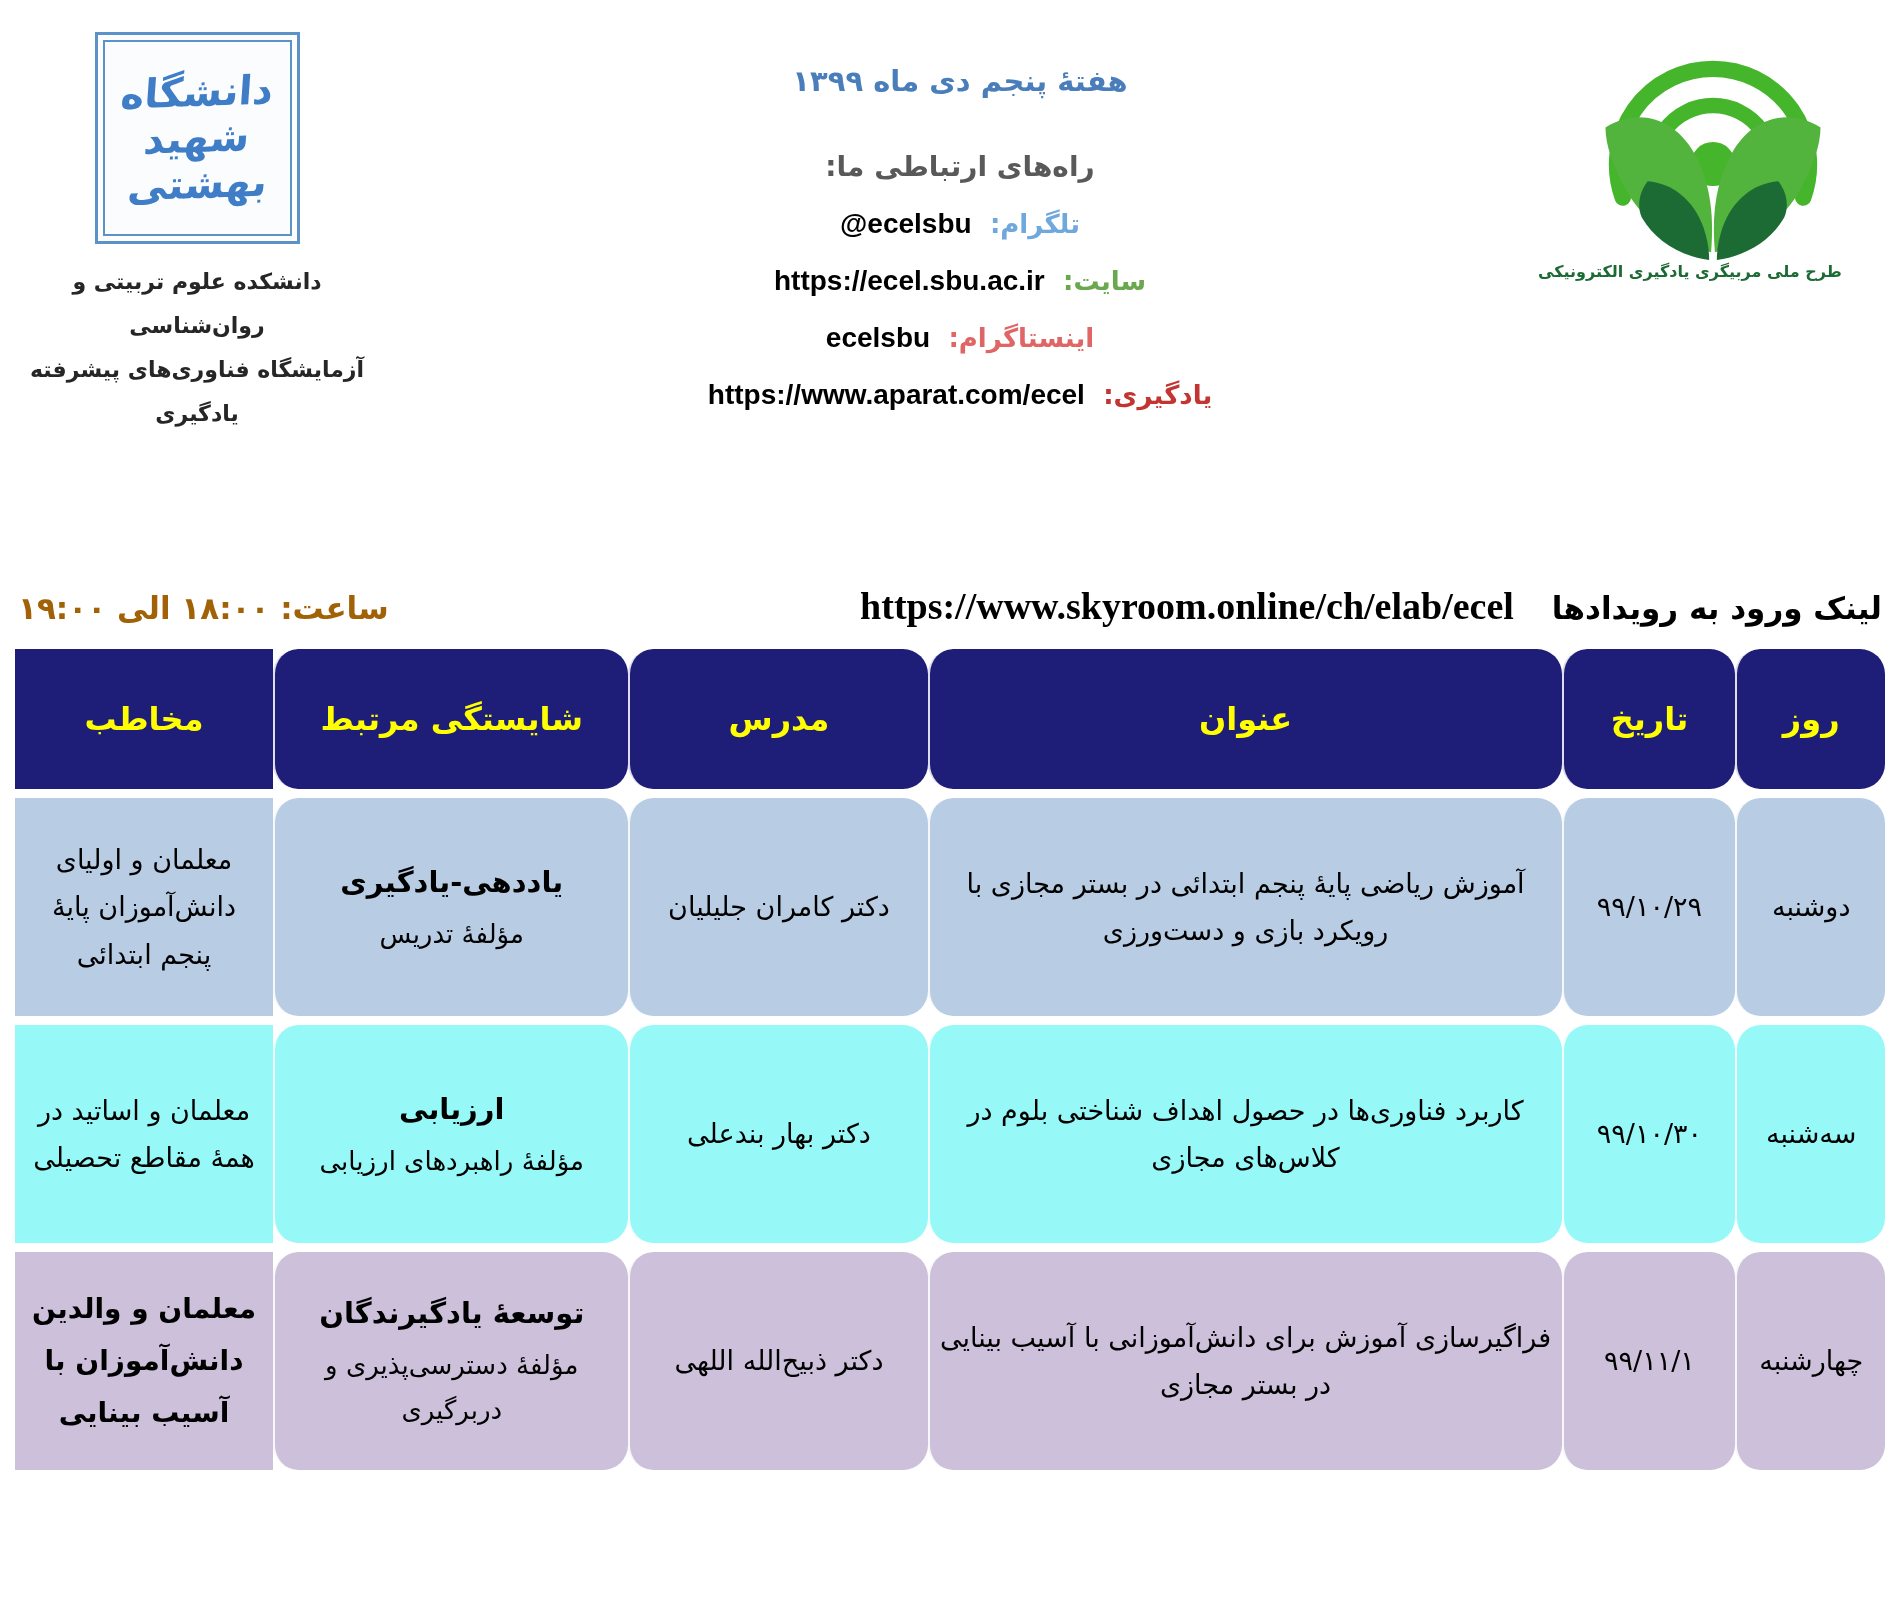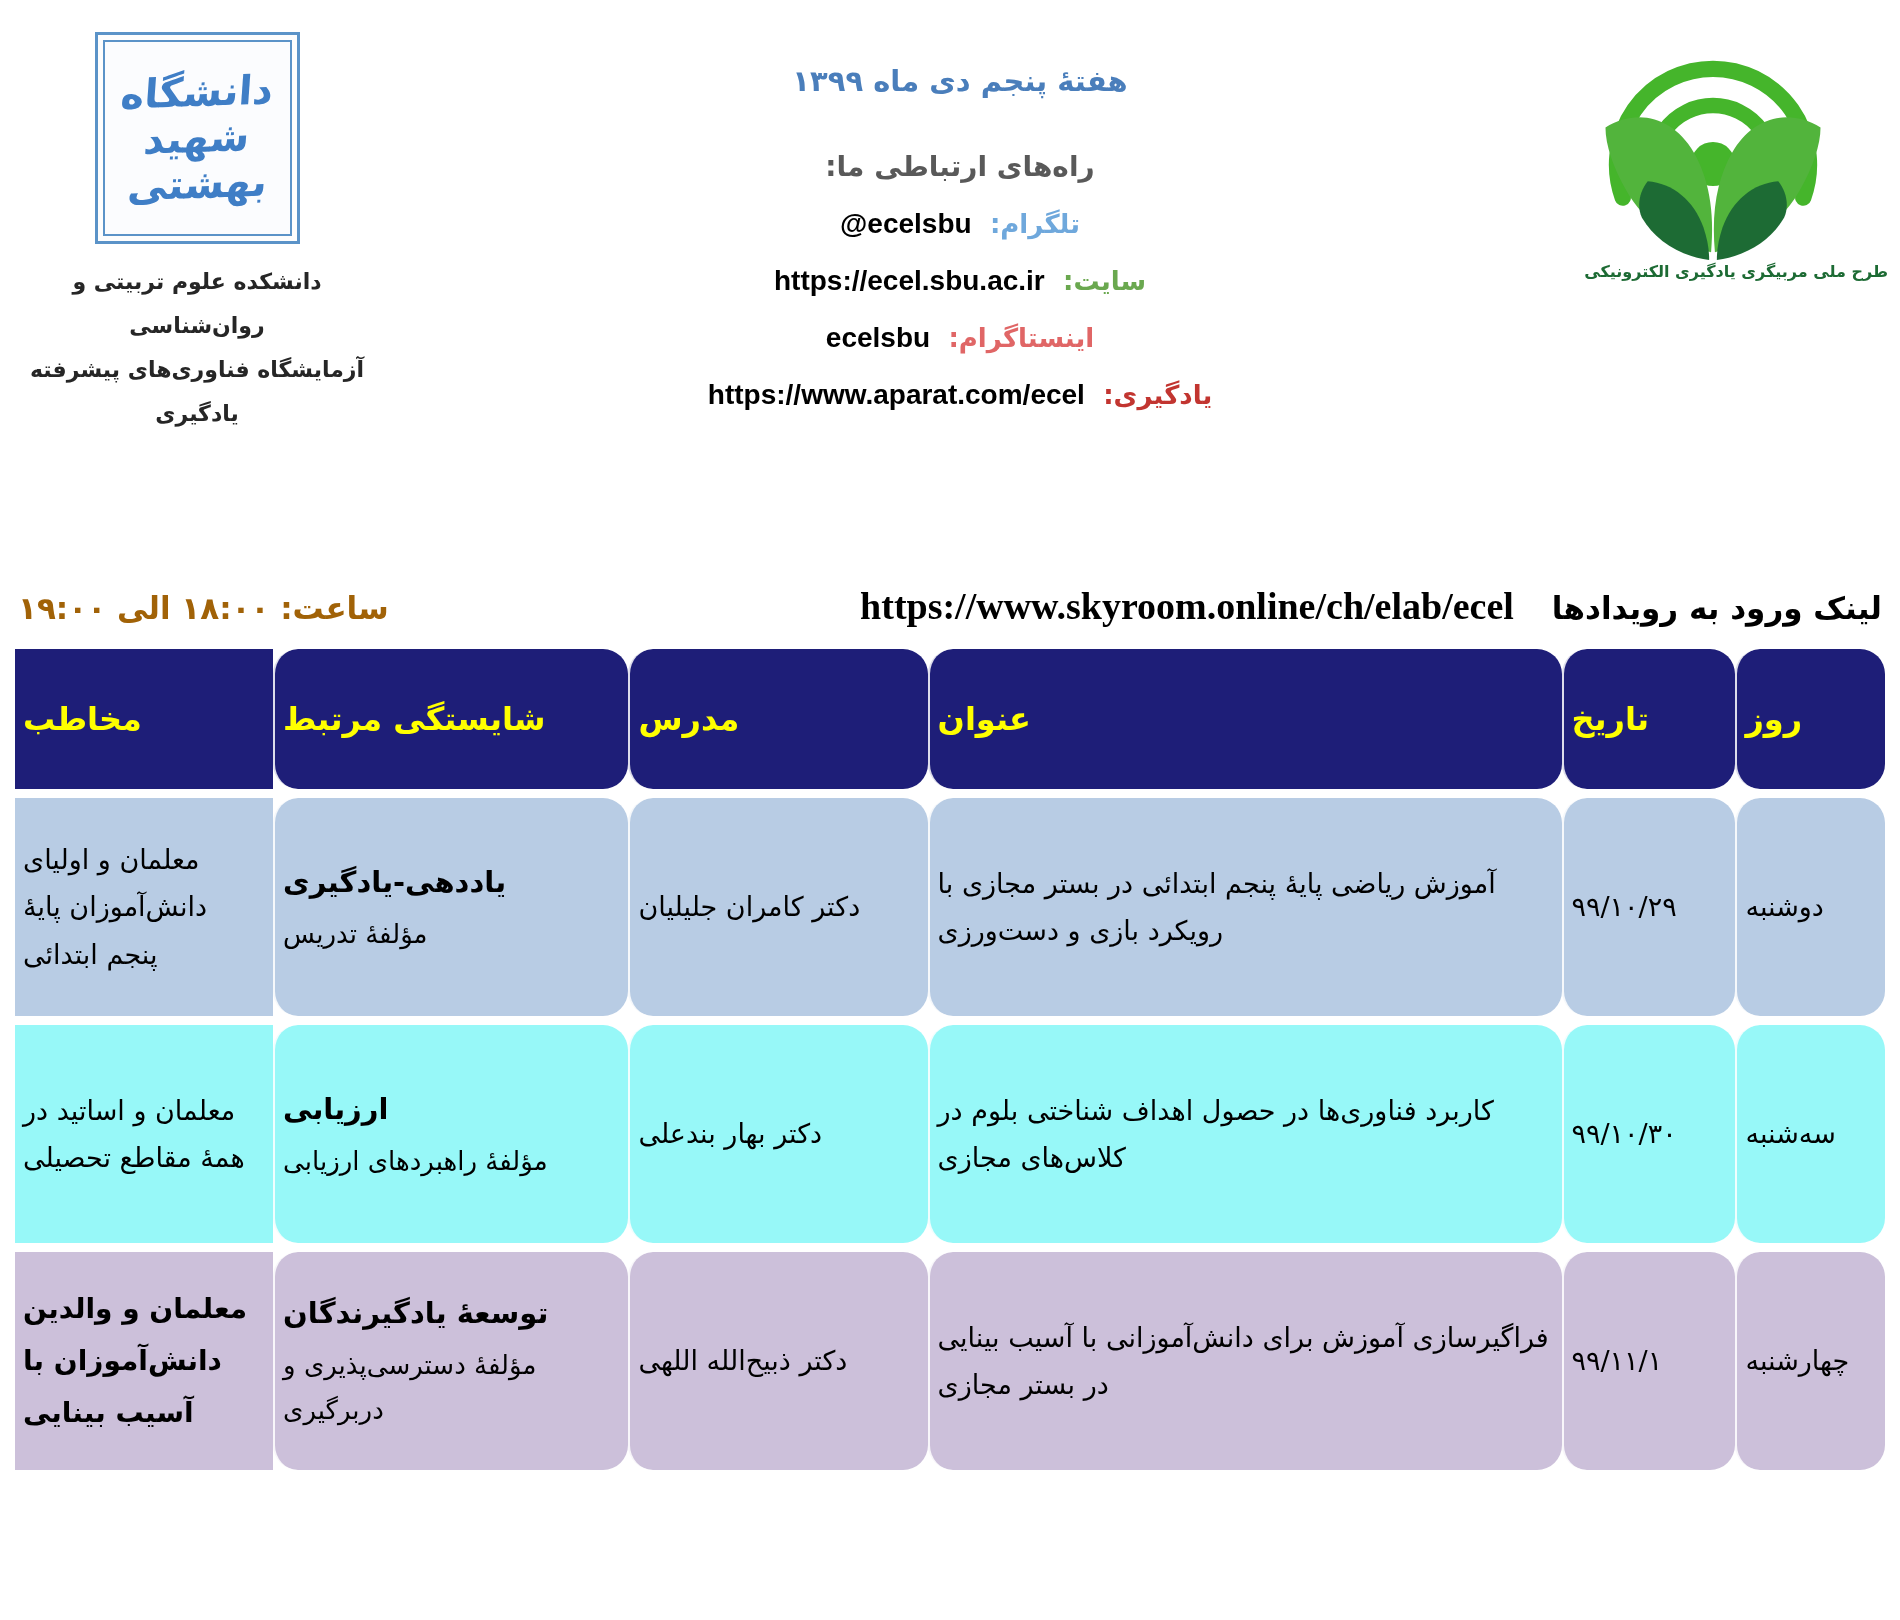--- a/index.html
+++ b/index.html
@@ -40,21 +40,21 @@
   .contact-line { margin-top: 25px; font-size: 26px; }
   .c-label { font-weight: bold; }
   .c-value { font-weight: bold; color: #000; font-family: "Liberation Sans", sans-serif;
              font-size: 28px; unicode-bidi: embed; margin-right: 10px; }
   .lbl-telegram  { color: #6fa8dc; }
   .lbl-instagram { color: #e06666; }
   .lbl-site      { color: #6aa84f; }
   .lbl-aparat    { color: #c23530; }
 
   
-  .org-block { direction: rtl; text-align: right; padding-top: 6px; }
+  .org-block { direction: rtl; text-align: left; padding-top: 6px; }
   .org-logo { width: 250px; height: 240px; margin: 0 auto; display: block; }
   .org-caption { color: #1d6b34; font-size: 16px; font-weight: bold; letter-spacing: -1px;
                  margin-top: 2px; white-space: nowrap; }
 
   
   .event-row {
     margin-top: 148px; padding: 0 18px;
     display: flex; justify-content: space-between; align-items: baseline;
   }
   .event-link-group { display: flex; align-items: baseline; gap: 38px; }
@@ -64,21 +64,21 @@
     color: #000; unicode-bidi: embed;
   }
   .event-time { font-size: 31px; font-weight: bold; color: #a16207; }
 
   
   table.schedule {
     width: 1870px; margin: 12px auto 0 auto;
     border-collapse: separate; border-spacing: 0 9px; table-layout: fixed;
   }
   .schedule th, .schedule td {
-    text-align: left; vertical-align: middle; padding: 14px 8px;
+    text-align: center; vertical-align: middle; padding: 14px 8px;
   }
   .schedule th:not(:last-child), .schedule td:not(:last-child) {
     border-left: 2px solid rgba(255,255,255,0.85);
     border-radius: 25px;
   }
   .schedule thead th {
     background: #1e1e78; color: #ffff00; font-size: 32px; font-weight: bold; height: 140px;
   }
   .row-1 td { background: #b8cce4; }
   .row-2 td { background: #97f8f8; }

